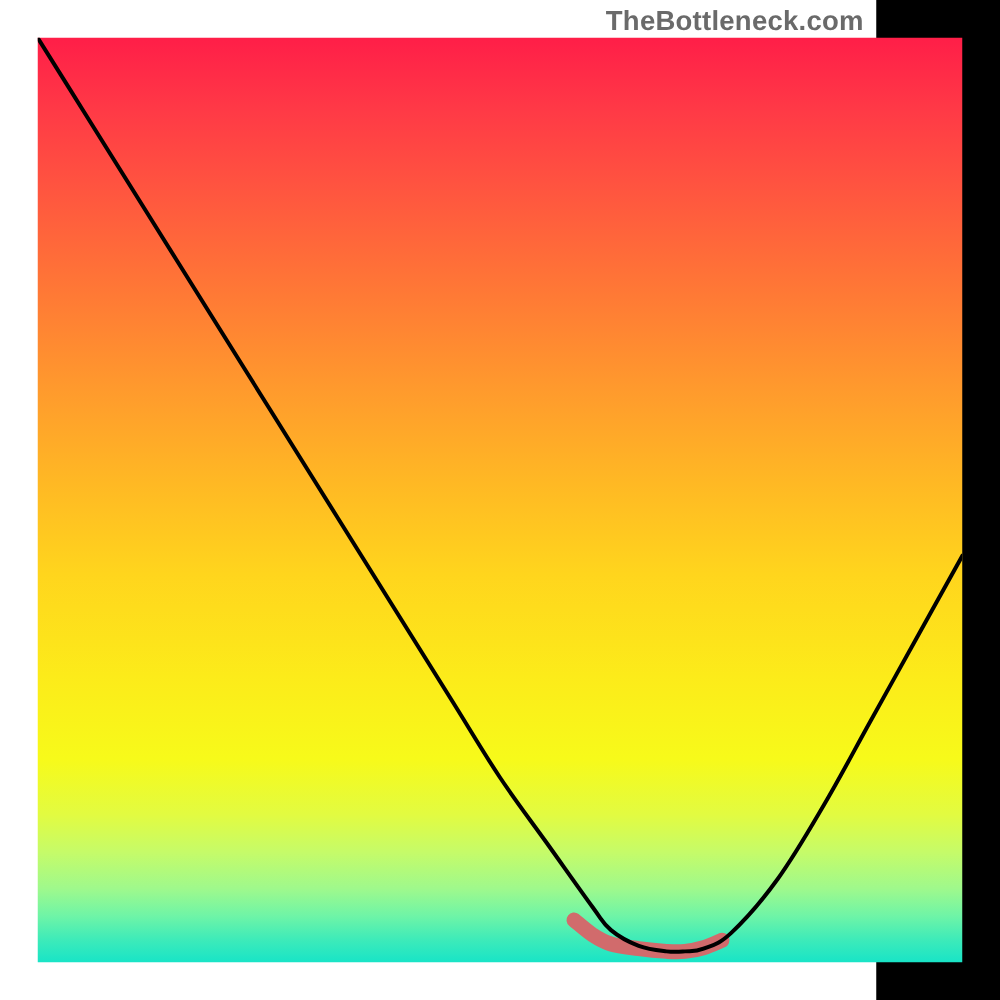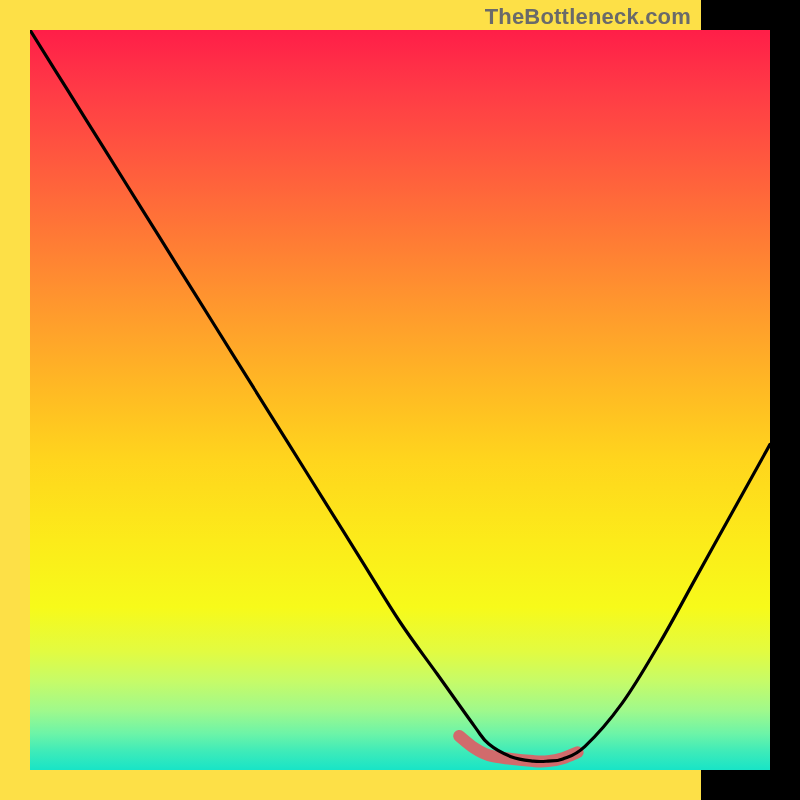--- a/index.html
+++ b/index.html
@@ -8,21 +8,21 @@
     width: 800px;
     height: 800px;
     background: #000;
     overflow: hidden;
     font-family: Arial, Helvetica, sans-serif;
   }
   .frame {
     position: relative;
     width: 701px;
     height: 800px;
-    background: #fde047;
+    background: #ffffff;
   }
   .watermark {
     position: absolute;
     top: 4px;
     right: 10px;
     color: #6a6a6a;
     font-size: 22px;
     font-weight: 600;
     letter-spacing: 0.2px;
     z-index: 30;

